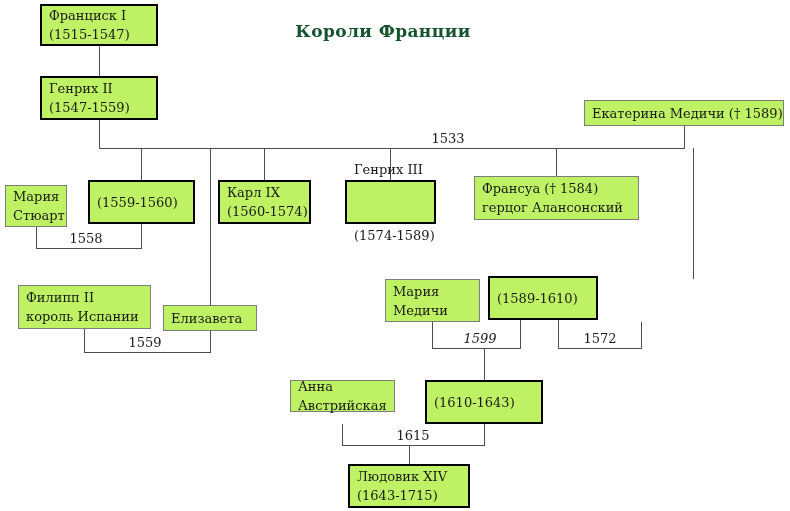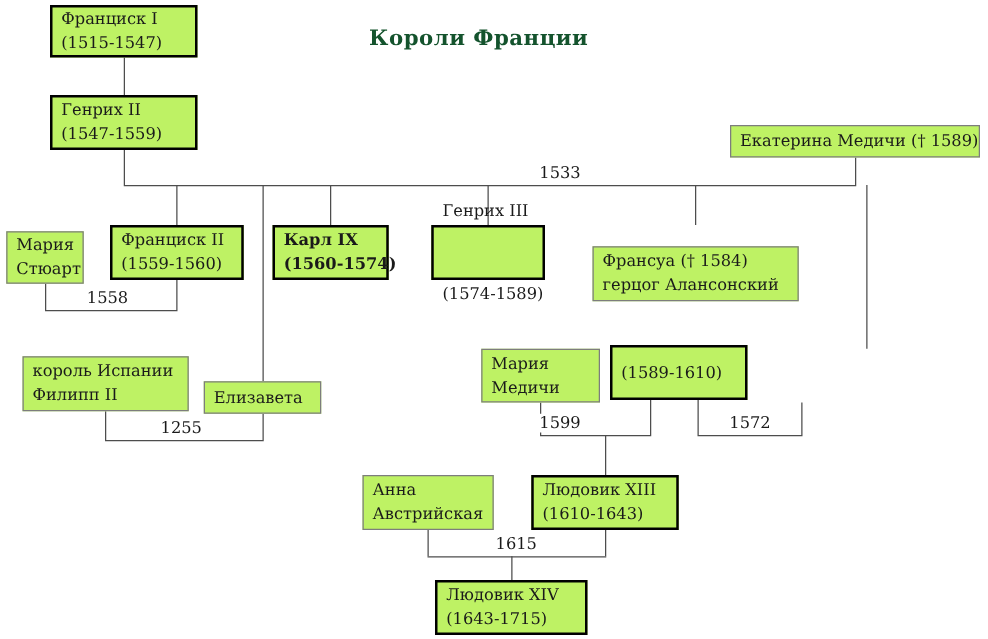--- a/index.html
+++ b/index.html
@@ -88,22 +88,22 @@
   <div class="vline" style="left:641px; top:322px; height:26px;"></div>
   <div class="hline" style="left:558px; top:348px; width:84px;"></div>
 
   <div class="vline" style="left:342px; top:424px; height:21px;"></div>
   <div class="vline" style="left:484px; top:424px; height:21px;"></div>
   <div class="hline" style="left:342px; top:445px; width:143px;"></div>
   <div class="vline" style="left:409px; top:445px; height:19px;"></div>
 
   <div class="year" style="left:448px; top:131px;">1533</div>
   <div class="year" style="left:86px;  top:231px;">1558</div>
-  <div class="year" style="left:145px; top:335px;">1255</div>
-  <div class="year" style="left:448px; top:331px;">1599</div>
+  <div class="year" style="left:145px; top:335px;">1559</div>
+  <div class="year" style="left:480px; top:331px;font-style:italic;">1599</div>
   <div class="year" style="left:600px; top:331px;">1572</div>
   <div class="year" style="left:413px; top:428px;">1615</div>
 
   <div class="box bold" style="left:40px; top:4px; width:118px; height:42px;">
     <div>Франциск I</div>
     <div>(1515-1547)</div>
   </div>
 
   <div class="box bold" style="left:40px; top:76px; width:118px; height:44px;">
     <div>Генрих II</div>
@@ -113,65 +113,63 @@
   <div class="box" style="left:584px; top:100px; width:200px; height:26px;">
     <div>Екатерина Медичи († 1589)</div>
   </div>
 
   <div class="box" style="left:5px; top:185px; width:62px; height:42px;">
     <div>Мария</div>
     <div>Стюарт</div>
   </div>
 
   <div class="box bold" style="left:88px; top:180px; width:107px; height:44px;">
-    <div>Франциск II</div>
     <div>(1559-1560)</div>
   </div>
 
-  <div class="box bold" style="left:218px; top:180px; width:93px; height:44px;font-weight:bold;">
+  <div class="box bold" style="left:218px; top:180px; width:93px; height:44px;">
     <div>Карл IX</div>
     <div>(1560-1574)</div>
   </div>
 
   <div class="box bold" style="left:345px; top:180px; width:91px; height:44px;gap:47px;">
     <div>Генрих III</div>
     <div>(1574-1589)</div>
   </div>
 
-  <div class="box" style="left:474px; top:197px; width:165px; height:44px;">
+  <div class="box" style="left:474px; top:176px; width:165px; height:44px;">
     <div>Франсуа († 1584)</div>
     <div>герцог Алансонский</div>
   </div>
 
   <div class="box" style="left:18px; top:285px; width:133px; height:44px;">
+    <div>Филипп II</div>
     <div>король Испании</div>
-    <div>Филипп II</div>
   </div>
 
   <div class="box" style="left:163px; top:305px; width:94px; height:26px;justify-content:center;">
     <div>Елизавета</div>
   </div>
 
   <div class="box" style="left:385px; top:279px; width:95px; height:43px;">
     <div>Мария</div>
     <div>Медичи</div>
   </div>
 
   <div class="box bold" style="left:488px; top:276px; width:110px; height:44px;">
     <div>(1589-1610)</div>
   </div>
 
 
-  <div class="box" style="left:290px; top:380px; width:105px; height:44px;">
+  <div class="box" style="left:290px; top:380px; width:105px; height:32px;">
     <div>Анна</div>
     <div>Австрийская</div>
   </div>
 
   <div class="box bold" style="left:425px; top:380px; width:118px; height:44px;">
-    <div>Людовик XIII</div>
     <div>(1610-1643)</div>
   </div>
 
   <div class="box bold" style="left:348px; top:464px; width:122px; height:44px;">
     <div>Людовик XIV</div>
     <div>(1643-1715)</div>
   </div>
 
 </div>
 

